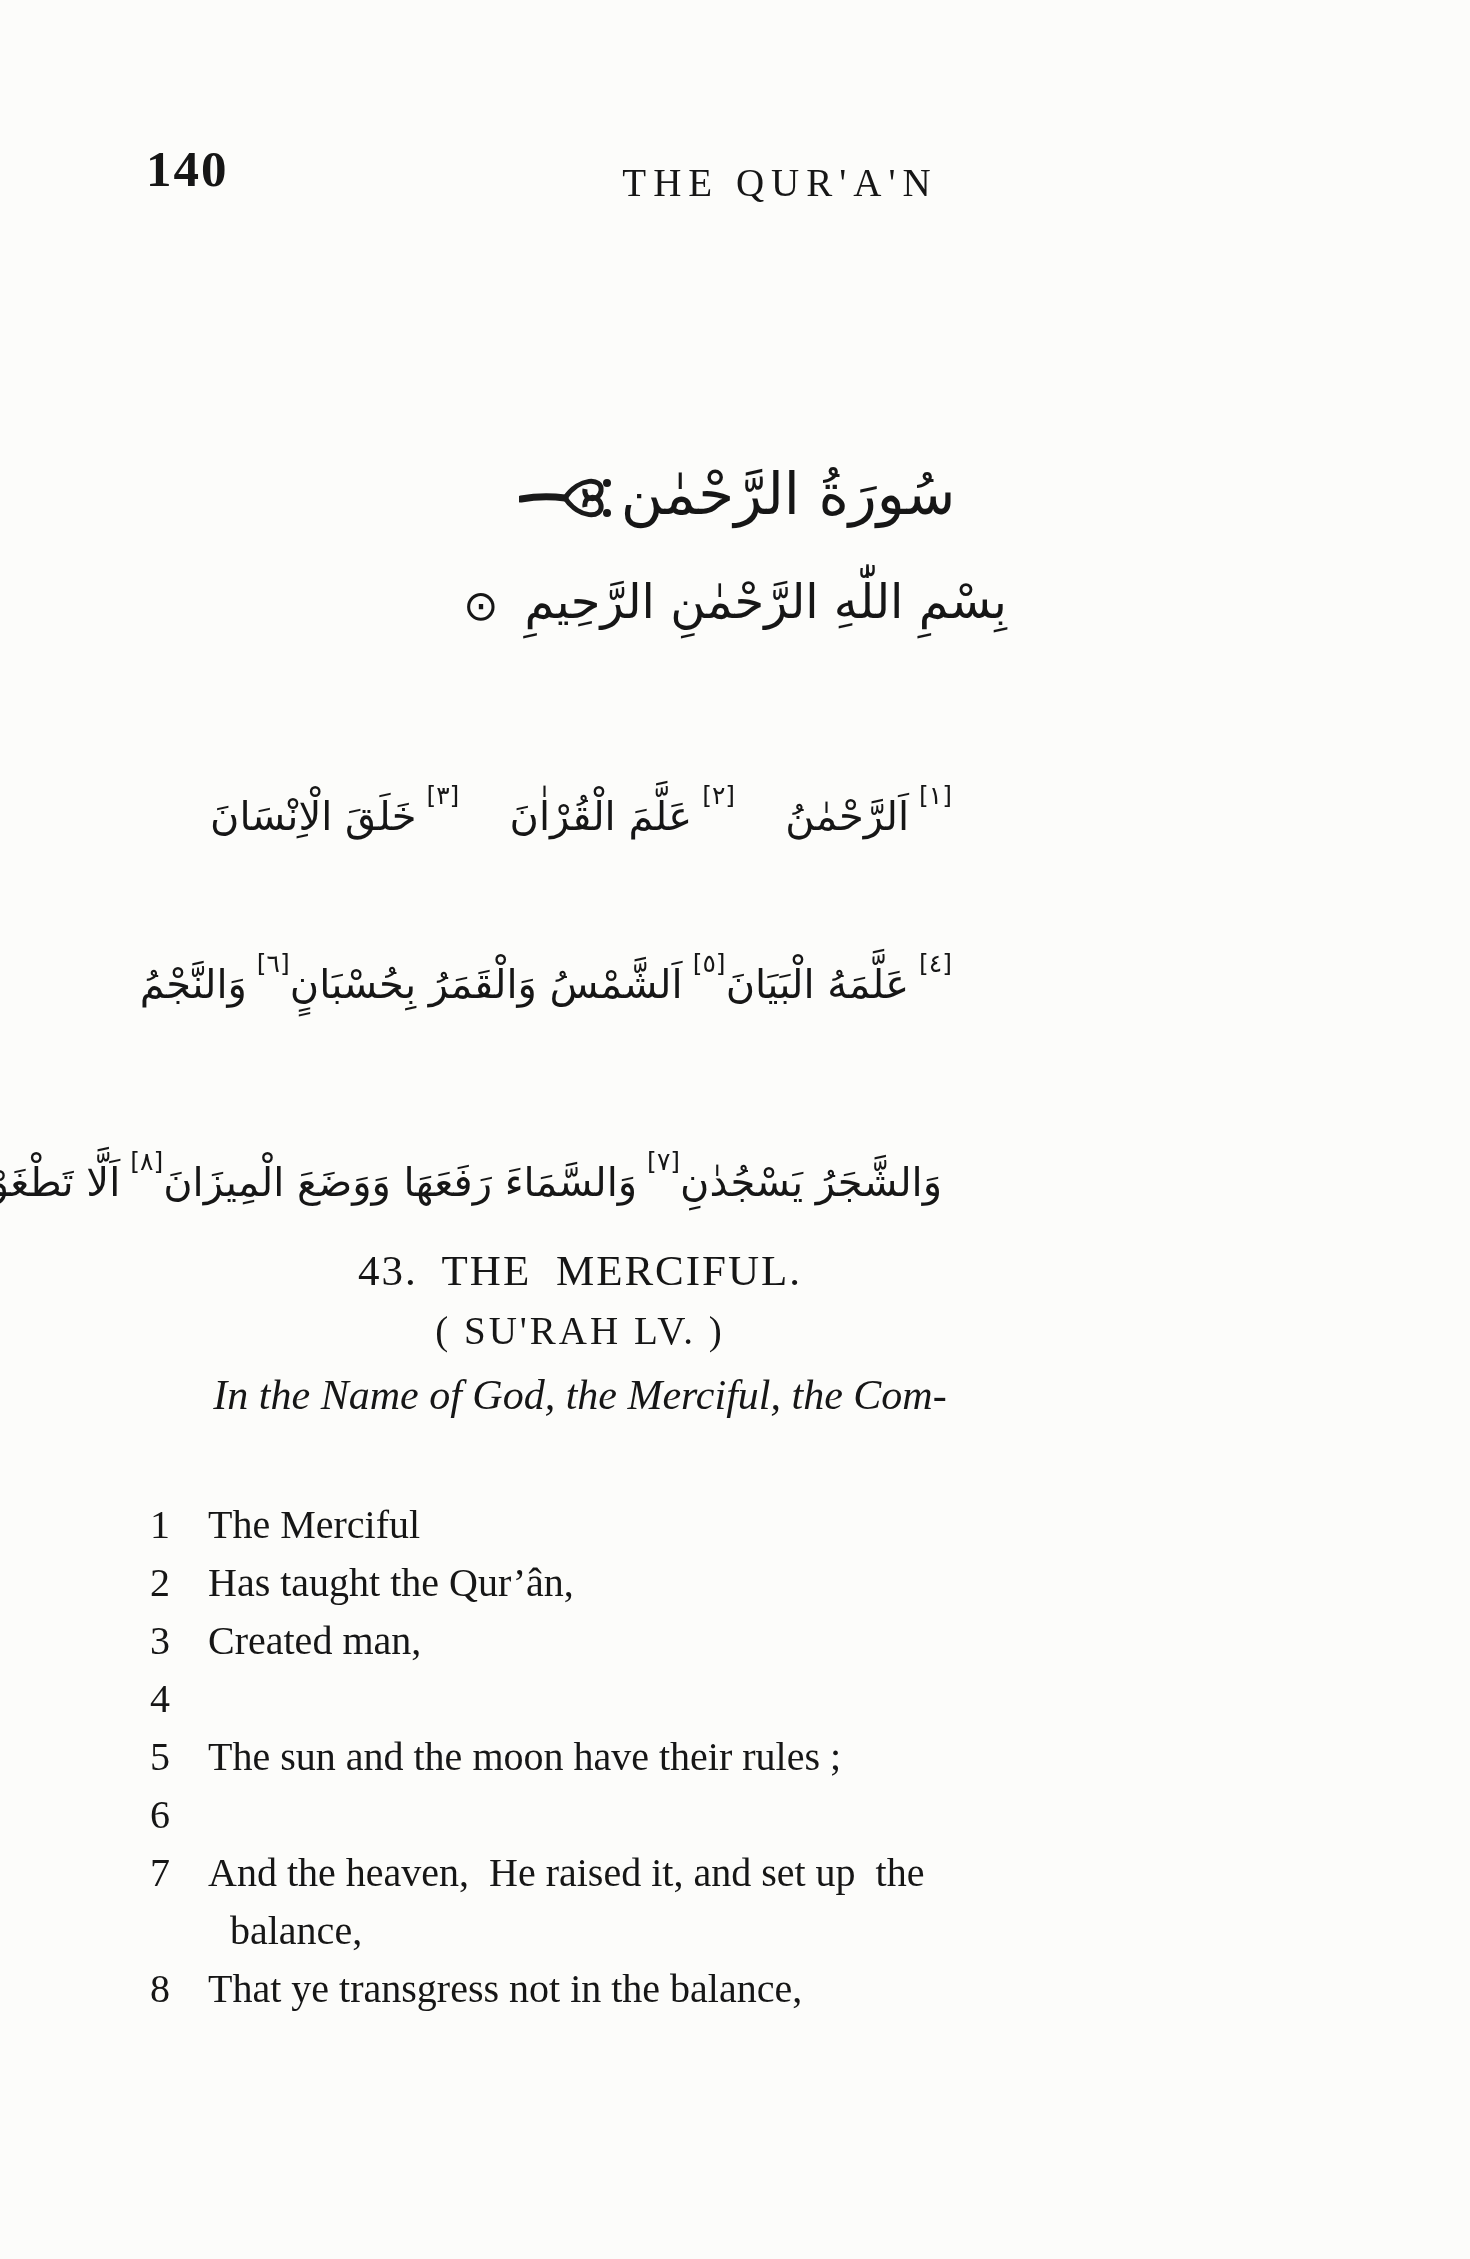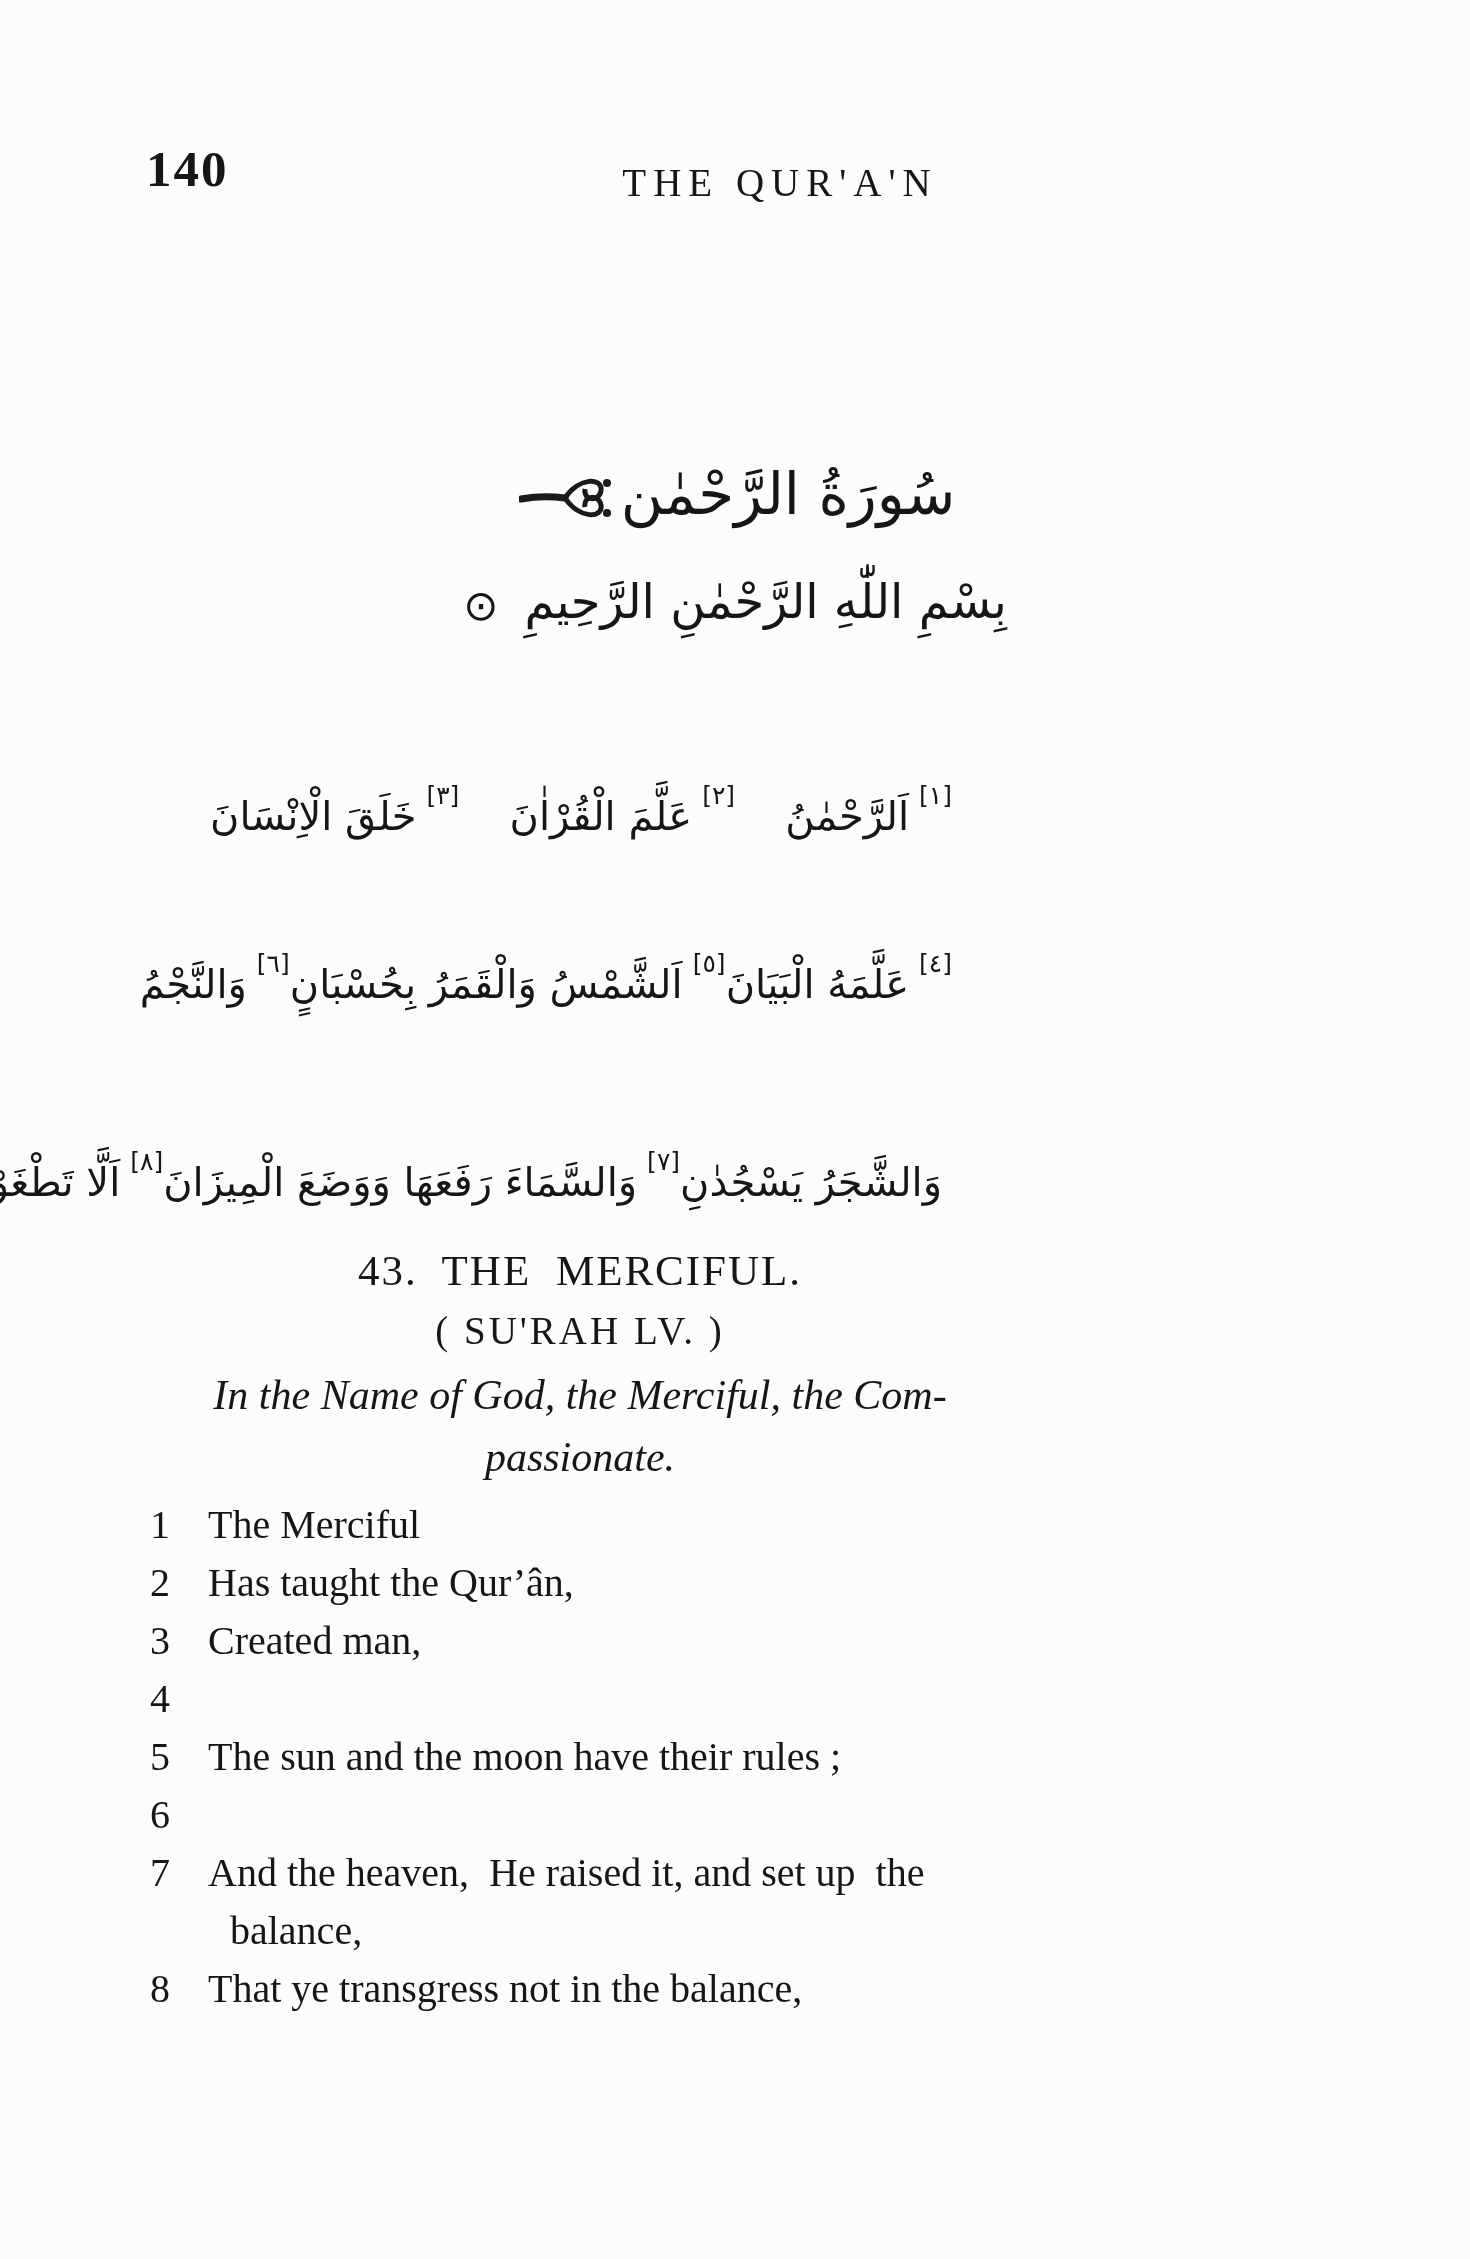--- a/index.html
+++ b/index.html
@@ -130,21 +130,20 @@
     <span class="arabic-seg"><span class="verse-marker"></span><span>وَالشَّجَرُ يَسْجُدٰنِ</span></span>
     <span class="arabic-seg"><span class="verse-marker">[٧]</span><span>وَالسَّمَاءَ رَفَعَهَا وَوَضَعَ الْمِيزَانَ</span></span>
     <span class="arabic-seg"><span class="verse-marker">[٨]</span><span>اَلَّا تَطْغَوْا</span></span>
   </div>
 
   <div class="column surah-heading">43.  THE MERCIFUL.</div>
   <div class="column surah-subtitle">( SU'RAH LV. )</div>
 
   <div class="column invocation">
     <div>In the Name of God, the Merciful, the Com-</div>
-    <div>passionate.</div>
   </div>
 
   <div class="column verse-list">
     <div class="verse-row">
       <span class="verse-num">1</span>
       <span class="verse-text">The Merciful</span>
     </div>
     <div class="verse-row">
       <span class="verse-num">2</span>
       <span class="verse-text">Has taught the Qur’ân,</span>

